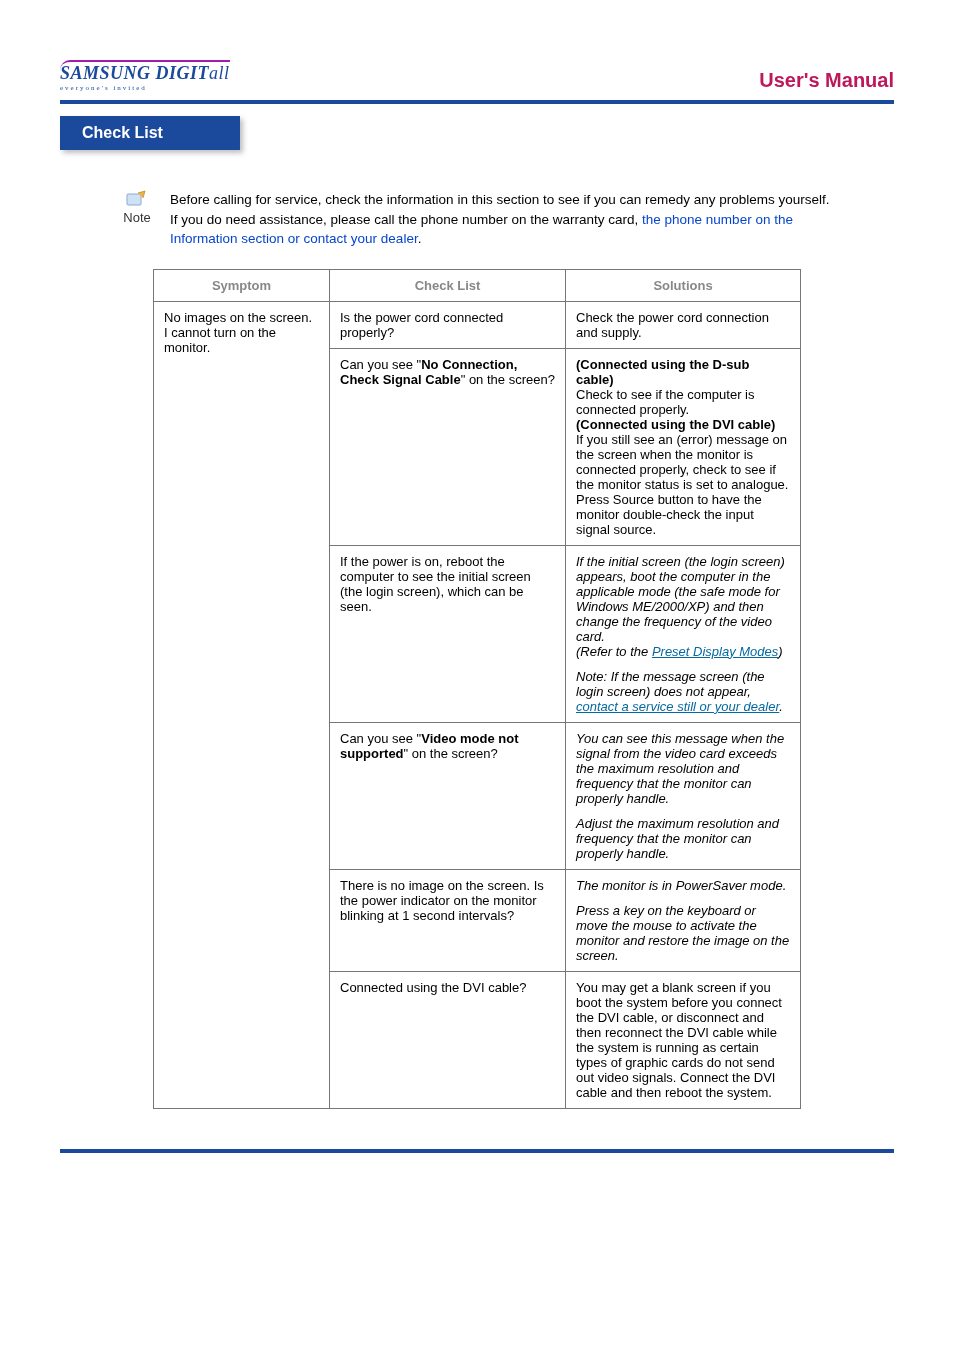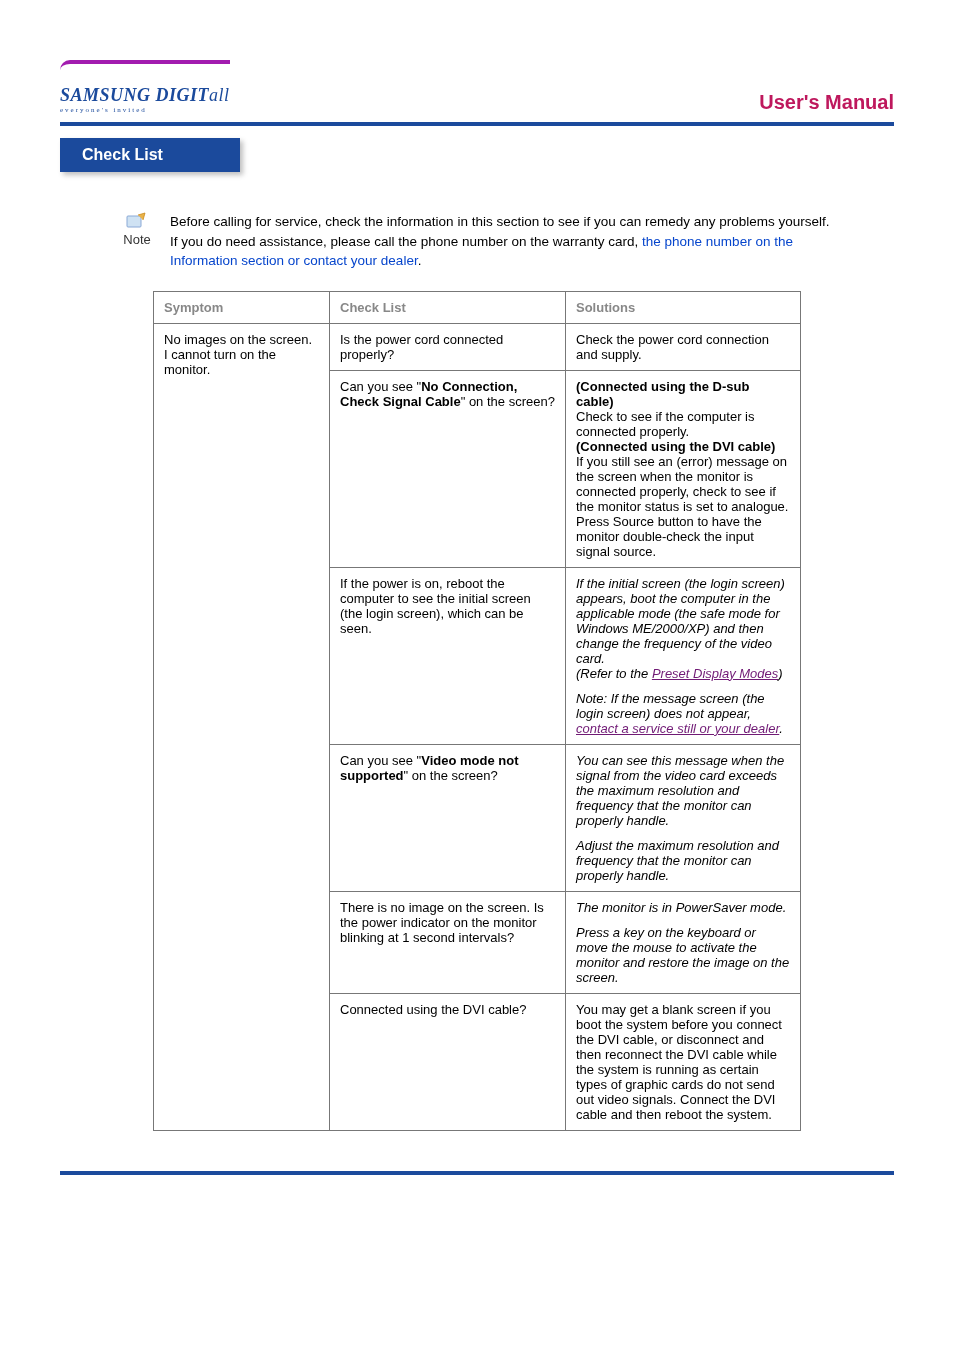--- a/index.html
+++ b/index.html
@@ -23,23 +23,23 @@
   }
   .logo {
     font-family: Georgia, 'Times New Roman', serif;
   }
   .logo-top {
     color: #1b4a9c;
     font-size: 18px;
     font-weight: bold;
     font-style: italic;
     letter-spacing: 0.5px;
-    border-top: 4px solid #a21caf;
+    border-top: 2px solid #a21caf;
     border-top-left-radius: 10px;
-    padding-top: 21px;
+    padding-top: 1px;
   }
   .logo-italic {
     font-style: italic;
     font-family: 'Times New Roman', serif;
     font-weight: normal;
   }
   .logo-sub {
     font-size: 7px;
     letter-spacing: 2px;
     color: #1b4a9c;
@@ -91,37 +91,37 @@
     color: #333;
   }
   .note-icon svg {
     display:block;margin:0 auto 1px auto;
   }
   .note-text a {
     color: #0645cc;
     text-decoration: none;
   }
   .link {
-    color: #701a75;
+    color: #0369a1;
   }
   table.troubleshoot {
     border-collapse: collapse;
     width: 100%;
     max-width: 648px;
     margin: 0 auto;
     font-size: 13px;
   }
   table.troubleshoot th, table.troubleshoot td {
     border: 1px solid #777;
     padding: 8px 10px;
     vertical-align: top;
     text-align: left;
   }
   table.troubleshoot th {
-    text-align: left;
+    text-align: center;
     color: #888;
     font-weight: bold;
     font-size: 13px;
     margin-top: 25px;
   }
   .symptom-cell {
     font-weight: normal;
     width: 155px;
   }
   .check-col { width: 215px;}

